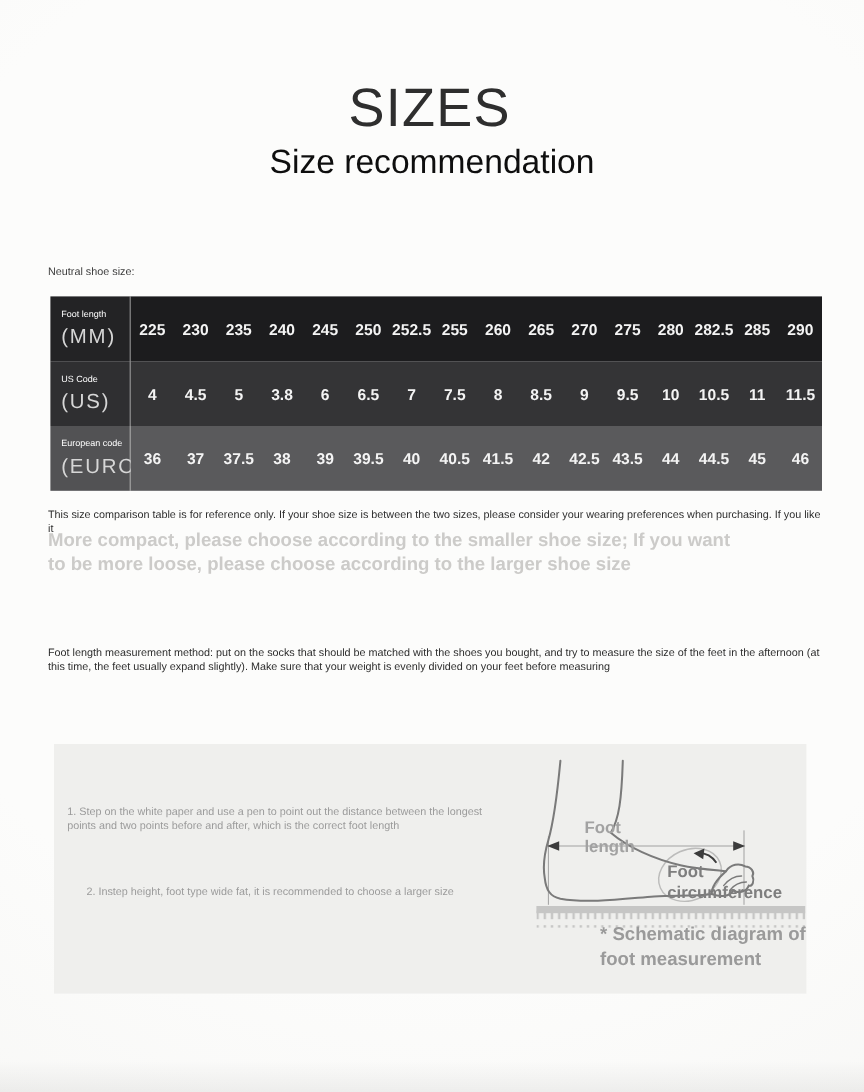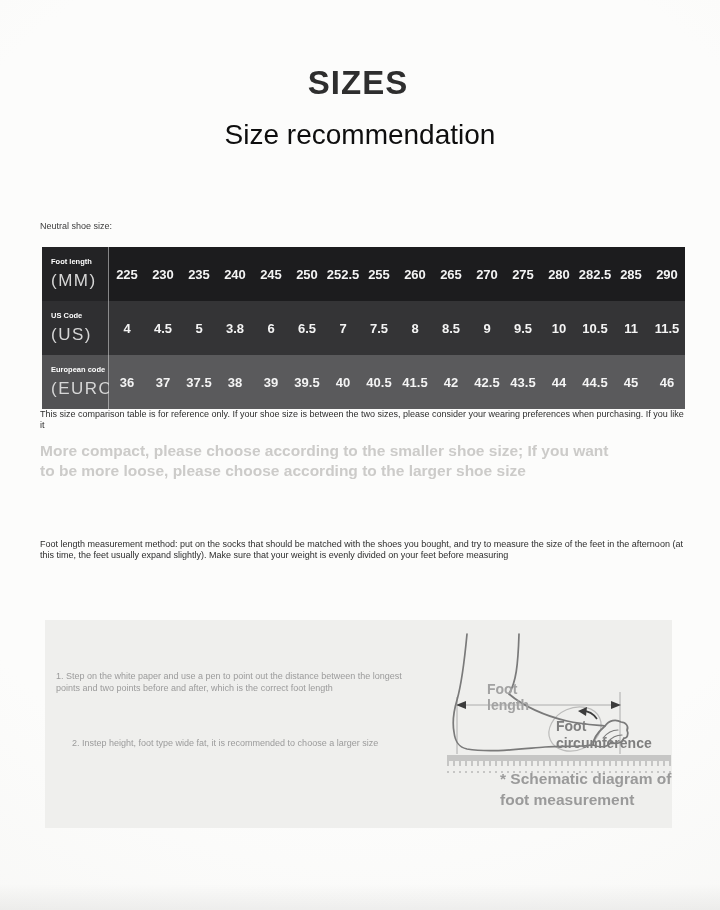--- a/index.html
+++ b/index.html
@@ -14,53 +14,53 @@
   }
   .page::after{
     content:"";position:absolute;left:0;right:0;bottom:0;height:26px;
     background:linear-gradient(to bottom, rgba(0,0,0,0), rgba(0,0,0,0.05));
     pointer-events:none;
   }
   .abs{position:absolute;}
 
   .title{
     left:0;right:4px;top:64px;text-align:center;
-    font-size:33px;font-weight:bold;letter-spacing:1px;color:#2e2e2e;
+    font-size:45px;font-weight:normal;letter-spacing:1px;color:#2e2e2e;
   }
   .subtitle{
     left:0;right:0;top:119px;text-align:center;
     font-size:28px;font-weight:normal;color:#0e0e0e;
   }
   .neutral{
     left:40px;top:221px;font-size:9px;color:#3c3c3c;
   }
 
   
   .size-table{left:42px;top:247px;width:643px;}
   .trow{display:flex;height:54px;}
   .label-cell{
     width:57px;flex:0 0 57px;display:flex;flex-direction:column;
     justify-content:center;padding-left:9px;box-sizing:content-box;
     border-right:1px solid rgba(255,255,255,0.45);
   }
-  .label-cell .lbl{font-size:7.5px;font-weight:bold;color:#ffffff;line-height:10px;}
+  .label-cell .lbl{font-size:7.5px;font-weight:normal;color:#ffffff;line-height:10px;}
   .label-cell .unit{font-size:17px;color:#d6d6d6;letter-spacing:1.5px;margin-top:4px;}
   .cells{flex:1;display:flex;align-items:center;}
   .cells .cell{
     flex:1;text-align:center;font-size:13px;font-weight:bold;color:#f4f4f4;
   }
   .row1 .label-cell{background:#232325;}
   .row1 .cells{background:#1c1c1e;}
   .row2 .label-cell{background:#2f2f31;}
   .row2 .cells{background:#343436;}
   .row3 .label-cell{background:#525254;}
   .row3 .cells{background:#5a5a5c;}
 
   .ref-note{
-    left:40px;top:409px;width:650px;font-size:9px;color:#2d2d2d;line-height:11px;
+    left:40px;top:424px;width:650px;font-size:9px;color:#2d2d2d;line-height:11px;
   }
   .pref-note{
     left:40px;top:441px;width:575px;font-size:15.5px;font-weight:bold;
     color:#cccbc9;line-height:20px;
   }
   .measure-note{
     left:40px;top:539px;width:652px;font-size:9px;color:#2d2d2d;line-height:11px;
   }
 
   .panel{

